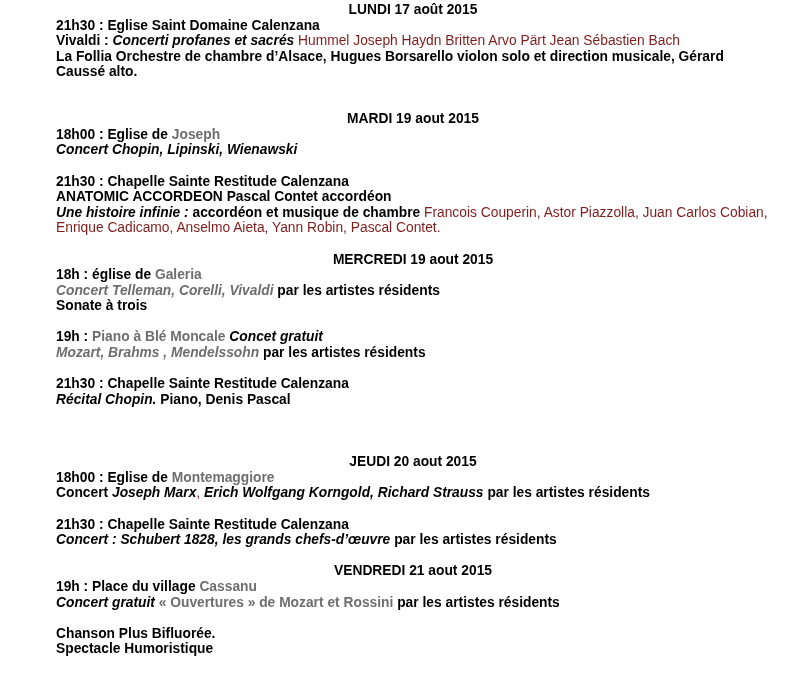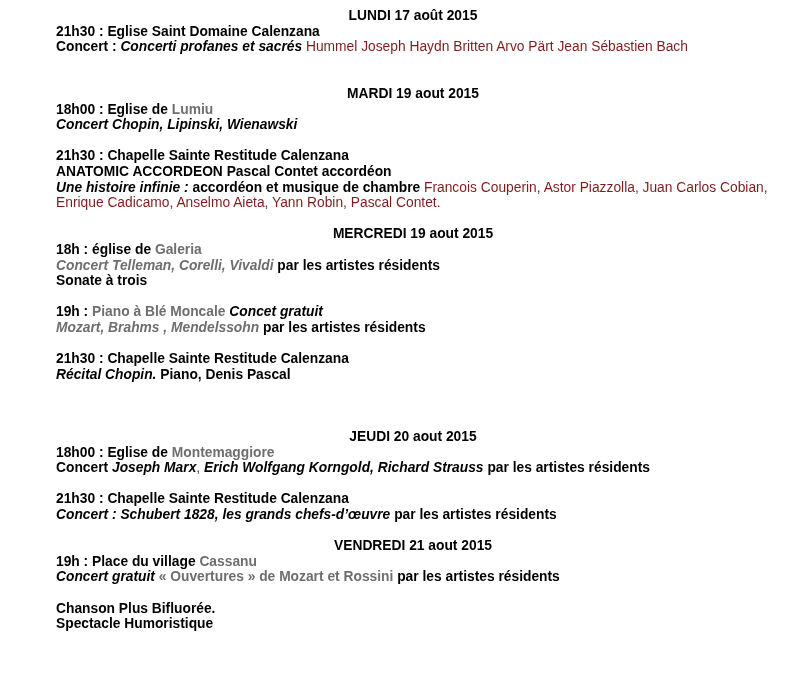--- a/index.html
+++ b/index.html
@@ -5,21 +5,21 @@
   html, body { margin: 0; padding: 0; background: #ffffff; }
   .page {
     position: relative;
     width: 798px;
     height: 687px;
     background: #ffffff;
     font-family: "Liberation Sans", sans-serif;
     font-size: 13.8px;
     line-height: 15.6px;
     color: #000000;
-    padding-top: 8px;
+    padding-top: 2px;
     box-sizing: border-box;
     overflow: hidden;
   }
   .heading {
     text-align: center;
     font-weight: bold;
     margin: 0 28px 0 56px;
   }
   .line {
     margin: 0 28px 0 56px;
@@ -33,25 +33,26 @@
   .s-gb  { font-weight: bold; font-style: normal; color: #6e6e6e; }
   .s-gbi { font-weight: bold; font-style: italic; color: #6e6e6e; }
 </style>
 </head>
 <body>
 
 <div class="page">
   <div>
       <div class="heading">LUNDI 17 août 2015</div>
       <div class="line"><span class="s-b">21h30 : Eglise Saint Domaine Calenzana</span></div>
-      <div class="line"><span class="s-b">Concert : </span><span class="s-bi">Concerti profanes et sacrés</span><span class="s-r"> Hummel Joseph Haydn Britten Arvo Pärt Jean Sébastien Bach</span></div>
+      <div class="line"><span class="s-b">Vivaldi : </span><span class="s-bi">Concerti profanes et sacrés</span><span class="s-r"> Hummel Joseph Haydn Britten Arvo Pärt Jean Sébastien Bach</span></div>
+      <div class="line"><span class="s-b">La Follia Orchestre de chambre d’Alsace, Hugues Borsarello violon solo et direction musicale, Gérard Caussé alto.</span></div>
       <div class="blank"></div>
       <div class="blank"></div>
       <div class="heading">MARDI 19 aout 2015</div>
-      <div class="line"><span class="s-b">18h00 : Eglise de </span><span class="s-gb">Lumiu</span></div>
+      <div class="line"><span class="s-b">18h00 : Eglise de </span><span class="s-gb">Joseph</span></div>
       <div class="line"><span class="s-bi">Concert Chopin, Lipinski, Wienawski</span></div>
       <div class="blank"></div>
       <div class="line"><span class="s-b">21h30 : Chapelle Sainte Restitude Calenzana</span></div>
       <div class="line"><span class="s-b">ANATOMIC ACCORDEON Pascal Contet accordéon</span></div>
       <div class="line"><span class="s-bi">Une histoire infinie : </span><span class="s-b">accordéon et musique de chambre</span><span class="s-r"> Francois Couperin, Astor Piazzolla, Juan Carlos Cobian, Enrique Cadicamo, Anselmo Aieta, Yann Robin, Pascal Contet.</span></div>
       <div class="blank"></div>
       <div class="heading">MERCREDI 19 aout 2015</div>
       <div class="line"><span class="s-b">18h : église de </span><span class="s-gb">Galeria</span></div>
       <div class="line"><span class="s-gbi">Concert Telleman, Corelli, Vivaldi</span><span class="s-b"> par les artistes résidents</span></div>
       <div class="line"><span class="s-b">Sonate à trois</span></div>

